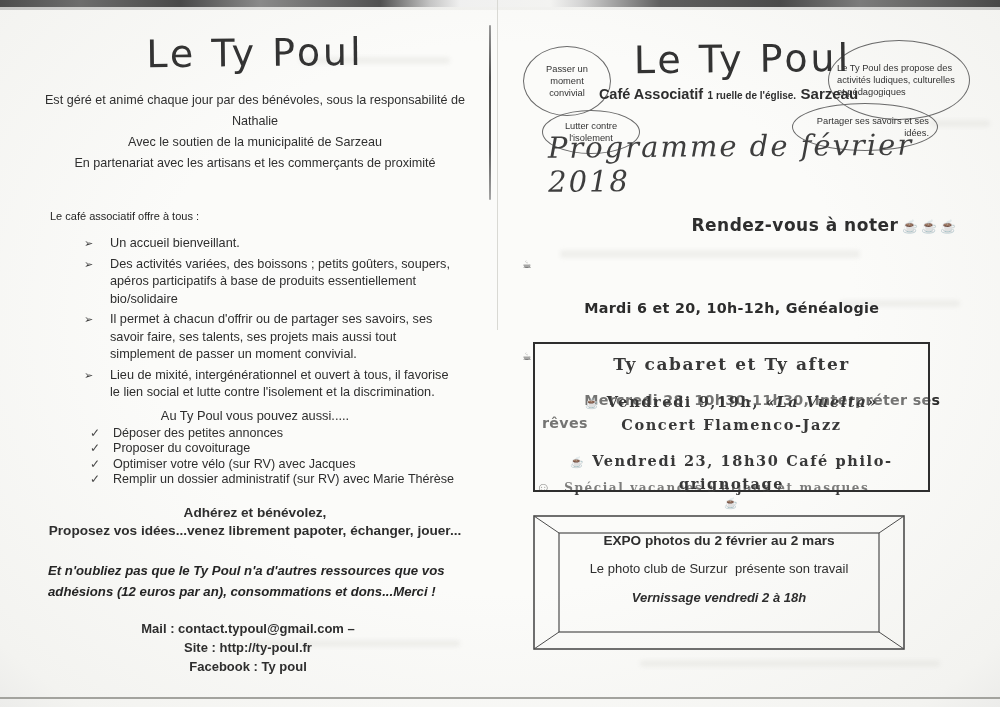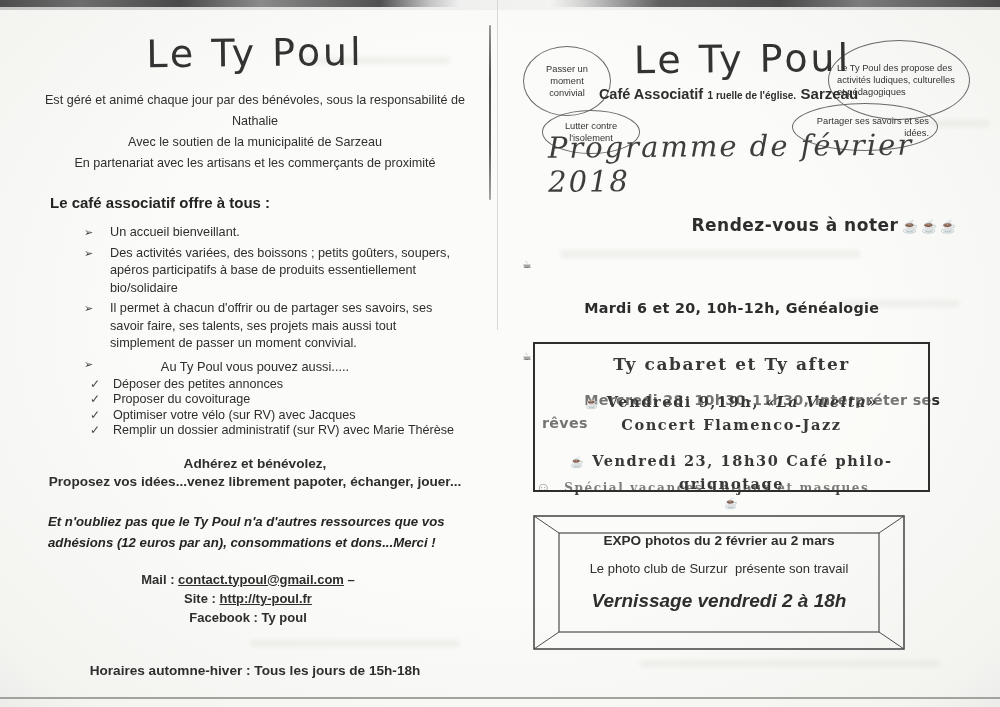--- a/index.html
+++ b/index.html
@@ -27,36 +27,36 @@
   .page-right{left:520px;top:30px;width:445px;}
 
   .comic-title{font-family:"DejaVu Sans",sans-serif;font-size:38px;line-height:46px;
     font-weight:500;letter-spacing:3px;color:#333;text-align:center;margin:0;
     transform:rotate(-.6deg);}
   .page-right .comic-title{margin-top:6px;}
 
   
   .intro{margin-top:14px;text-align:center;font-size:12.6px;line-height:21px;color:#2f2f2f;}
   .intro p{margin:0;}
-  .offers-heading{margin:20px 0 0 10px;font-size:15px;font-weight:bold;color:#252525;}
+  .offers-heading{margin:36px 0 0 10px;font-size:11px;font-weight:normal;color:#252525;}
   ul.offers{list-style:none;margin:13px 0 0 0;padding:0 0 0 70px;font-size:12.7px;line-height:17.5px;}
   ul.offers li{position:relative;margin-bottom:3px;padding-right:14px;}
   ul.offers .marker{position:absolute;left:-26px;top:0;font-size:11px;color:#3a3a3a;}
   .also-heading{margin:6px 0 0 0;text-align:center;font-size:12.8px;}
   ul.checks{list-style:none;margin:3px 0 0 0;padding:0 0 0 73px;font-size:12.6px;line-height:15.5px;}
   ul.checks li{position:relative;margin-bottom:0;}
   ul.checks .marker{position:absolute;left:-23px;top:0;font-size:12px;color:#4a4a4a;}
   .join{margin:16px 0 0 0;text-align:center;font-weight:bold;font-size:13.6px;line-height:18px;}
   .join2{margin:0;text-align:center;font-weight:bold;font-size:13.6px;line-height:18px;}
   .reminder{margin:20px 0 0 8px;width:412px;font-style:italic;font-weight:bold;
     font-size:13.2px;line-height:21px;color:#252525;}
   .contact{margin-top:17px;text-align:center;font-weight:bold;font-size:13px;line-height:19px;
     transform:translateX(-7px);}
   .contact p{margin:0;}
-  .u{text-decoration:underline;}
+  .u{}
   .hours{margin-top:34px;text-align:center;font-weight:bold;font-size:13.6px;line-height:19.5px;}
   .hours p{margin:0;}
 
   
   .bubble{position:absolute;border:1px solid #6a6a6a;border-radius:50%;
     display:flex;align-items:center;justify-content:center;text-align:center;
     font-size:9.3px;line-height:12px;color:#333;padding:4px 8px;box-sizing:border-box;
     background:transparent;}
   .b1{left:3px;top:16px;width:88px;height:70px;}
   .b2{left:308px;top:10px;width:142px;height:80px;text-align:left;font-size:9.3px;}
@@ -92,21 +92,21 @@
   .cab-e2{margin-top:14px;text-align:center;}
   .cab-cup{font-size:11px;color:#555;margin-right:8px;letter-spacing:0;}
   .cup-footer{margin:2px 0 0 0;text-align:center;font-size:11px;color:#555;}
 
   .expo-frame{position:absolute;left:13px;top:485px;width:372px;height:96px;}
   .expo-frame svg{position:absolute;left:0;top:0;}
   .expo-text{position:absolute;left:30px;top:18px;width:312px;text-align:center;}
   .expo-text p{margin:0;white-space:pre-wrap;}
   .expo-l1{font-weight:bold;font-size:13.6px;}
   .expo-l2{font-weight:normal;font-size:13px;margin-top:13px !important;}
-  .expo-l3{font-weight:bold;font-style:italic;font-size:19px;margin-top:14px !important;}
+  .expo-l3{font-weight:bold;font-style:italic;font-size:13px;margin-top:14px !important;}
 </style>
 </head>
 <body>
 
 <div class="sheet">
 
   <div class="scan-top"></div>
   <div class="scan-top2"></div>
   <div class="scan-bottom"></div>
   <div class="fold-strong"></div>
@@ -138,20 +138,21 @@
       <li>
         <span class="marker">➢</span>
         <span>Des activités variées, des boissons ; petits goûters, soupers, apéros participatifs à base de produits essentiellement bio/solidaire</span>
       </li>
       <li>
         <span class="marker">➢</span>
         <span>Il permet à chacun d'offrir ou de partager ses savoirs, ses savoir faire, ses talents, ses projets mais aussi tout simplement de passer un moment convivial.</span>
       </li>
       <li>
         <span class="marker">➢</span>
+        <span>Lieu de mixité, intergénérationnel et ouvert à tous, il favorise le lien social et lutte contre l'isolement et la discrimination.</span>
       </li>
     </ul>
 
     <p class="also-heading">Au Ty Poul vous pouvez aussi.....</p>
 
     <ul class="checks">
       <li>
         <span class="marker">✓</span>
         <span>Déposer des petites annonces</span>
       </li>

